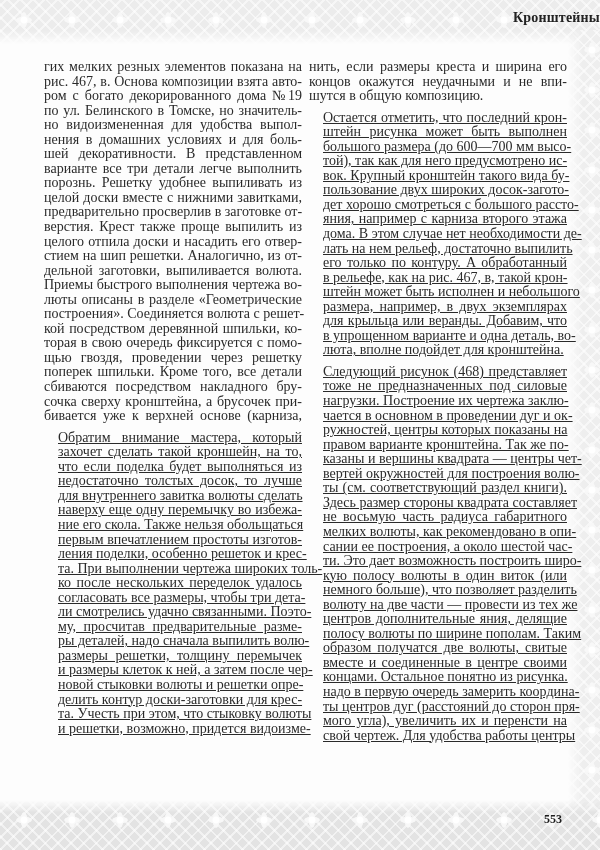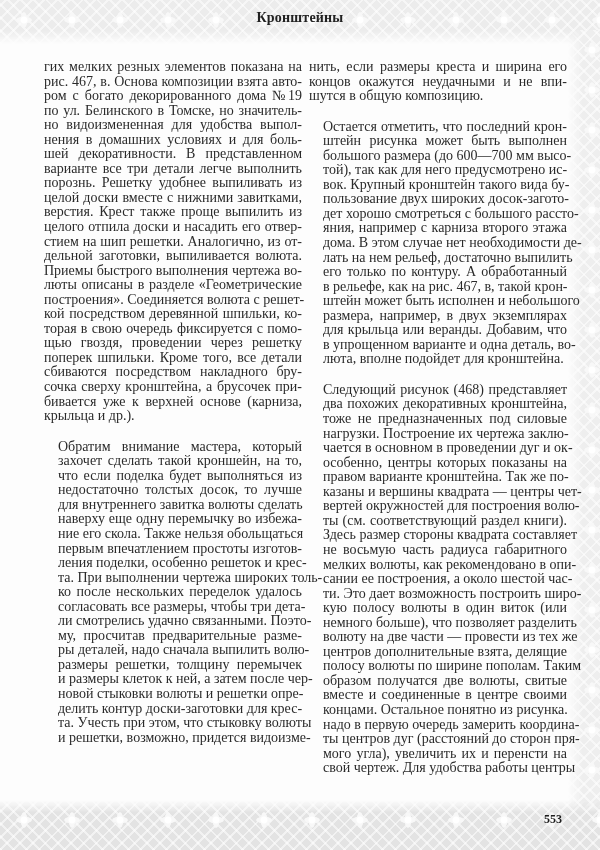--- a/index.html
+++ b/index.html
@@ -24,37 +24,37 @@
   .orn-top { left: 0; top: 0; width: 600px; height: 44px;
     -webkit-mask-image: linear-gradient(to bottom, #000 70%, transparent);
     mask-image: linear-gradient(to bottom, #000 70%, transparent); }
   .orn-bottom { left: 0; top: 800px; width: 600px; height: 50px; background-color: #e3e3e3;
     -webkit-mask-image: linear-gradient(to top, #000 75%, transparent);
     mask-image: linear-gradient(to top, #000 75%, transparent); }
   .orn-right { left: 568px; top: 30px; width: 32px; height: 790px; background-color: #eeeeee;
     -webkit-mask-image: linear-gradient(to right, transparent, #000 45%);
     mask-image: linear-gradient(to right, transparent, #000 45%); }
   .running-head {
-    position: absolute; top: 10px; left: 0; width: 600px; text-align: center;
+    position: absolute; top: 10px; left: 0; width: 600px; text-align: right;
     font-size: 14px; font-weight: bold; color: #222;
     letter-spacing: 0.2px;
   }
   .page-number {
     position: absolute; left: 544px; top: 812px;
     font-size: 12px; font-weight: bold; color: #1e1e1e;
   }
   .column {
     position: absolute; top: 60px;
     font-size: 14px; line-height: 14.55px;
     text-align: justify;
   }
   .col-left { left: 44px; width: 258px; }
   .col-right { left: 309px; width: 258px; }
   .para { margin: 0; text-indent: 0; }
-  .para.indent { text-indent: 14px; margin-top: 16px; }
+  .para.indent { text-indent: 14px; margin-top: 7px; text-decoration: underline; }
   .line { display: block; text-align: justify; text-align-last: justify; white-space: nowrap; }
   .line.last { text-align-last: left; }
 </style>
 </head>
 <body>
 
 <div class="ornament orn-top"></div>
 <div class="ornament orn-right"></div>
 <div class="ornament orn-bottom"></div>
 
@@ -65,35 +65,35 @@
       <span class="line">гих мелких резных элементов показана на</span>
       <span class="line">рис. 467, в. Основа композиции взята авто-</span>
       <span class="line">ром с богато декорированного дома №19</span>
       <span class="line">по ул. Белинского в Томске, но значитель-</span>
       <span class="line">но видоизмененная для удобства выпол-</span>
       <span class="line">нения в домашних условиях и для боль-</span>
       <span class="line">шей декоративности. В представленном</span>
       <span class="line">варианте все три детали легче выполнить</span>
       <span class="line">порознь. Решетку удобнее выпиливать из</span>
       <span class="line">целой доски вместе с нижними завитками,</span>
+      <span class="line">предварительно просверлив в заготовке от-</span>
       <span class="line">верстия. Крест также проще выпилить из</span>
       <span class="line">целого отпила доски и насадить его отвер-</span>
       <span class="line">стием на шип решетки. Аналогично, из от-</span>
       <span class="line">дельной заготовки, выпиливается волюта.</span>
       <span class="line">Приемы быстрого выполнения чертежа во-</span>
       <span class="line">люты описаны в разделе «Геометрические</span>
       <span class="line">построения». Соединяется волюта с решет-</span>
       <span class="line">кой посредством деревянной шпильки, ко-</span>
       <span class="line">торая в свою очередь фиксируется с помо-</span>
       <span class="line">щью гвоздя, проведении через решетку</span>
       <span class="line">поперек шпильки. Кроме того, все детали</span>
       <span class="line">сбиваются посредством накладного бру-</span>
       <span class="line">сочка сверху кронштейна, а брусочек при-</span>
       <span class="line">бивается уже к верхней основе (карниза,</span>
-      <span class="line last">крыльца и др.).</span>
     </div>
     <div class="para indent">
       <span class="line">Обратим внимание мастера, который</span>
       <span class="line">захочет сделать такой кроншейн, на то,</span>
       <span class="line">что если поделка будет выполняться из</span>
       <span class="line">недостаточно толстых досок, то лучше</span>
       <span class="line">для внутреннего завитка волюты сделать</span>
       <span class="line">наверху еще одну перемычку во избежа-</span>
       <span class="line">ние его скола. Также нельзя обольщаться</span>
       <span class="line">первым впечатлением простоты изготов-</span>
@@ -132,38 +132,37 @@
       <span class="line">его только по контуру. А обработанный</span>
       <span class="line">в рельефе, как на рис. 467, в, такой крон-</span>
       <span class="line">штейн может быть исполнен и небольшого</span>
       <span class="line">размера, например, в двух экземплярах</span>
       <span class="line">для крыльца или веранды. Добавим, что</span>
       <span class="line">в упрощенном варианте и одна деталь, во-</span>
       <span class="line last">люта, вполне подойдет для кронштейна.</span>
     </div>
     <div class="para indent">
       <span class="line">Следующий рисунок (468) представляет</span>
-      <span class="line">два похожих декоративных кронштейна,</span>
       <span class="line">тоже не предназначенных под силовые</span>
       <span class="line">нагрузки. Построение их чертежа заклю-</span>
       <span class="line">чается в основном в проведении дуг и ок-</span>
-      <span class="line">особенно, центры которых показаны на</span>
+      <span class="line">ружностей, центры которых показаны на</span>
       <span class="line">правом варианте кронштейна. Так же по-</span>
       <span class="line">казаны и вершины квадрата — центры чет-</span>
       <span class="line">вертей окружностей для построения волю-</span>
       <span class="line">ты (см. соответствующий раздел книги).</span>
       <span class="line">Здесь размер стороны квадрата составляет</span>
       <span class="line">не восьмую часть радиуса габаритного</span>
       <span class="line">мелких волюты, как рекомендовано в опи-</span>
       <span class="line">сании ее построения, а около шестой час-</span>
       <span class="line">ти. Это дает возможность построить широ-</span>
       <span class="line">кую полосу волюты в один виток (или</span>
       <span class="line">немного больше), что позволяет разделить</span>
       <span class="line">волюту на две части — провести из тех же</span>
-      <span class="line">центров дополнительные взята, делящие</span>
+      <span class="line">центров дополнительные яния, делящие</span>
       <span class="line">полосу волюты по ширине пополам. Таким</span>
       <span class="line">образом получатся две волюты, свитые</span>
       <span class="line">вместе и соединенные в центре своими</span>
       <span class="line">концами. Остальное понятно из рисунка.</span>
       <span class="line">надо в первую очередь замерить координа-</span>
       <span class="line">ты центров дуг (расстояний до сторон пря-</span>
       <span class="line">мого угла), увеличить их и перенсти на</span>
       <span class="line last">свой чертеж. Для удобства работы центры</span>
     </div>
   </div>

